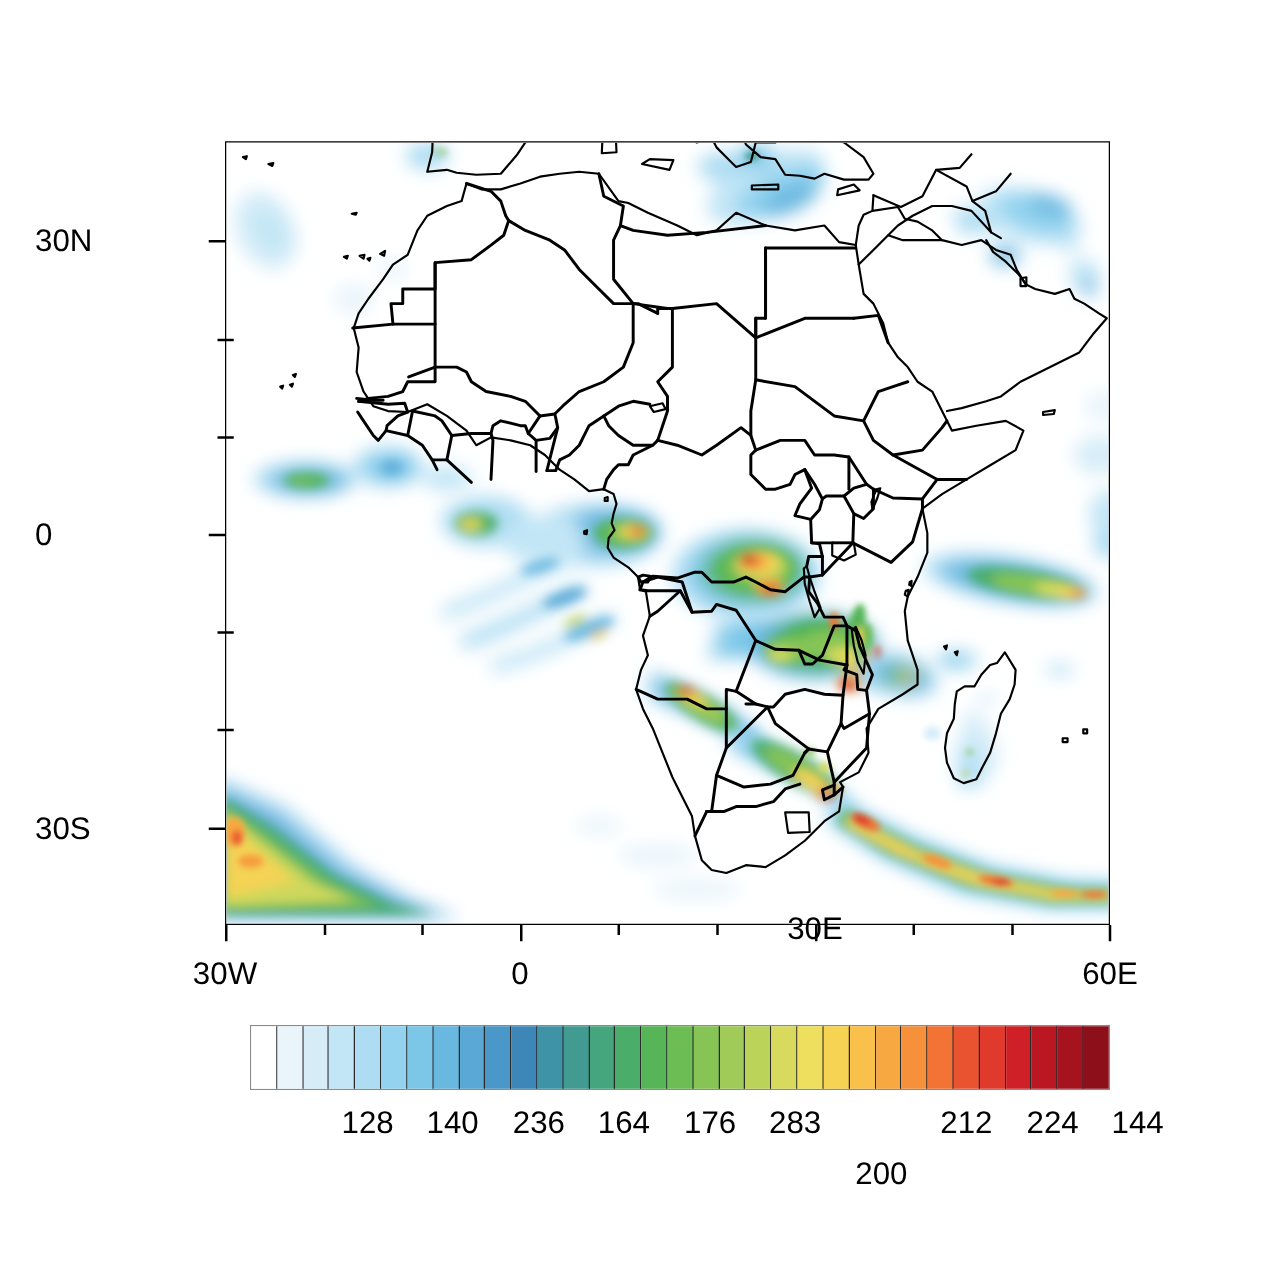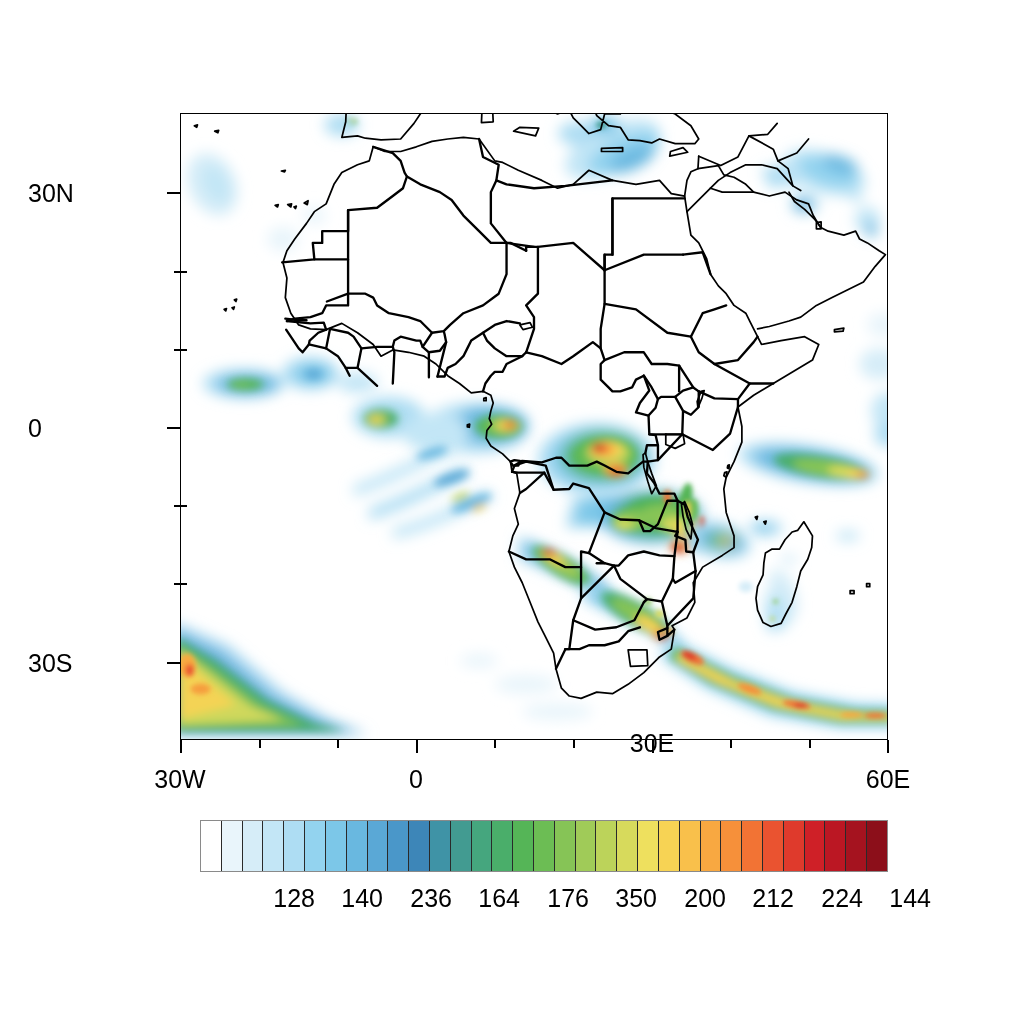--- a/index.html
+++ b/index.html
@@ -618,19 +618,19 @@
       <div class="cell" style="background: rgb(187, 23, 35);"></div>
       <div class="cell" style="background: rgb(165, 19, 31);"></div>
       <div class="cell" style="background: rgb(140, 15, 26);"></div>
     </div>
 
   <div class="cblabel" style="left:225px;">128</div>
   <div class="cblabel" style="left:293px;">140</div>
   <div class="cblabel" style="left:362px;">236</div>
   <div class="cblabel" style="left:430px;">164</div>
   <div class="cblabel" style="left:499px;">176</div>
-  <div class="cblabel" style="left:567px;">350</div>
-  <div class="cblabel" style="left:636px;">200</div>
+  <div class="cblabel" style="left:567px;">283</div>
+  <div class="cblabel" style="left:636px;margin-top:41px;">200</div>
   <div class="cblabel" style="left:704px;">212</div>
   <div class="cblabel" style="left:773px;">224</div>
   <div class="cblabel" style="left:841px;">144</div>
 
 </div>
 
 </body></html>

